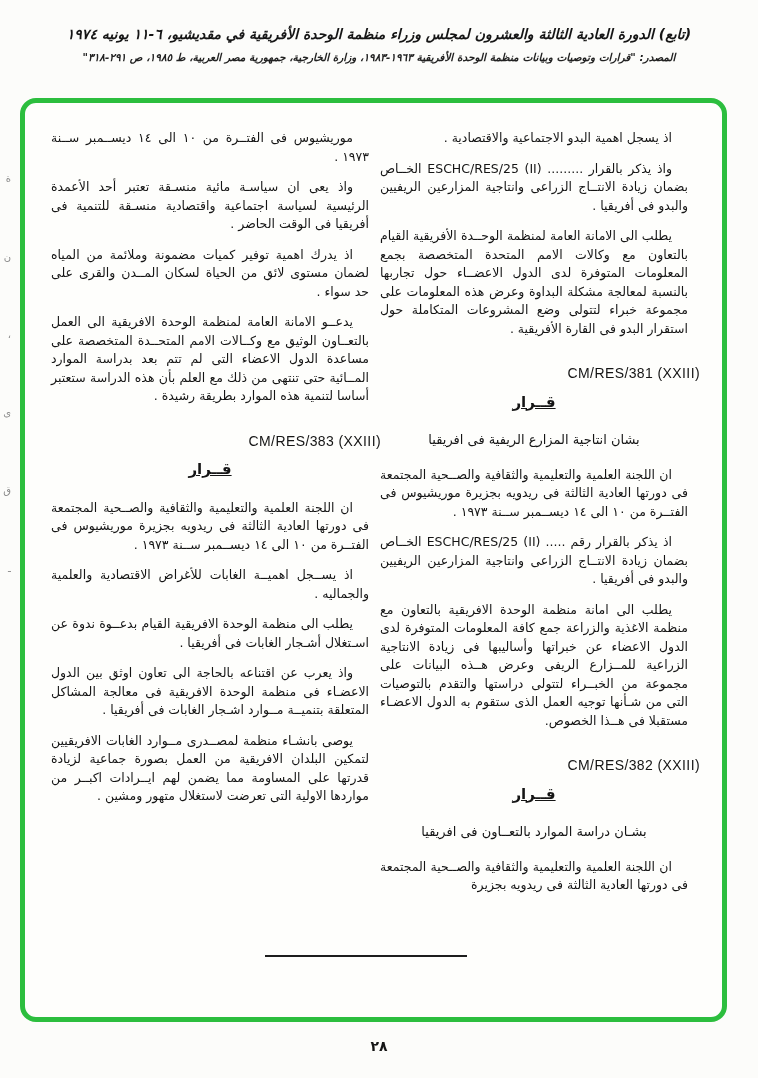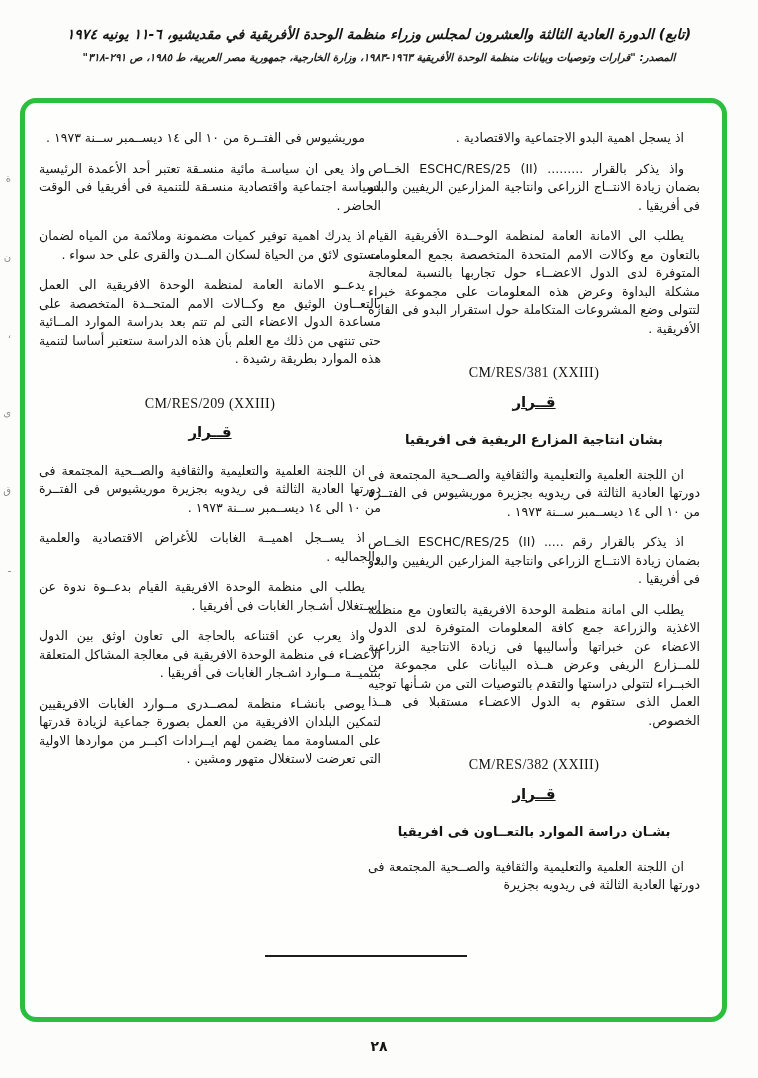--- a/index.html
+++ b/index.html
@@ -29,33 +29,33 @@
     background:#fefefc;
   }
   .col{
     position:absolute;top:26px;
     direction:rtl;text-align:justify;
     font-size:12.5px;line-height:18.5px;
     overflow:hidden;
   }
   .col-right{right:22px;width:332px;height:860px;}
   .col-left{left:14px;width:342px;height:860px;}
-  .block-paragraph{margin:0 0 12px;text-indent:16px;}
+  .block-paragraph{margin:0 12px 12px;text-indent:16px;}
   .block-code{
-    direction:ltr;text-align:center;text-indent:0;
-    font-family:Liberation Serif, serif;
+    direction:ltr;text-align:right;text-indent:0;
+    font-family:Liberation Sans, sans-serif;
     font-size:14px;letter-spacing:.4px;
     margin:26px 0 8px;
   }
   .block-heading{
     text-align:center;font-weight:bold;font-size:15px;
     text-indent:0;margin:10px 0 20px;text-decoration:underline;
   }
   .block-subheading{
-    text-align:center;font-weight:bold;font-size:13px;
+    text-align:center;font-weight:normal;font-size:13px;
     text-indent:0;margin:12px 0 16px;
   }
   .footnote-rule{
     position:absolute;left:240px;bottom:60px;
     width:202px;border-top:2px solid #1d1d1d;
   }
   .edge-artifacts{
     position:absolute;left:0px;top:140px;width:11px;height:520px;
     overflow:hidden;color:#8a8a8a;font-size:10px;line-height:78px;
     direction:rtl;word-break:break-all;
@@ -93,21 +93,21 @@
         <div class="block block-subheading">بشـان دراسة الموارد بالتعــاون فى افريقيا</div>
         <div class="block block-paragraph">ان اللجنة العلمية والتعليمية والثقافية والصــحية المجتمعة فى دورتها العادية الثالثة فى ريدويه بجزيرة</div>
       </div>
 
     <div class="col col-left">
 
     <div class="block block-paragraph">موريشيوس فى الفتــرة من ١٠ الى ١٤ ديســمبر ســنة ١٩٧٣ .</div>
         <div class="block block-paragraph">واذ يعى ان سياسـة مائية منسـقة تعتبر أحد الأعمدة الرئيسية لسياسة اجتماعية واقتصادية منسـقة للتنمية فى أفريقيا فى الوقت الحاضر .</div>
         <div class="block block-paragraph">اذ يدرك اهمية توفير كميات مضمونة وملائمة من المياه لضمان مستوى لائق من الحياة لسكان المــدن والقرى على حد سواء .</div>
         <div class="block block-paragraph">يدعــو الامانة العامة لمنظمة الوحدة الافريقية الى العمل بالتعــاون الوثيق مع وكــالات الامم المتحــدة المتخصصة على مساعدة الدول الاعضاء التى لم تتم بعد بدراسة الموارد المــائية حتى تنتهى من ذلك مع العلم بأن هذه الدراسة ستعتبر أساسا لتنمية هذه الموارد بطريقة رشيدة .</div>
-        <div class="block block-code" dir="ltr">CM/RES/209 (XXIII)</div>
+        <div class="block block-code" dir="ltr">CM/RES/383 (XXIII)</div>
         <div class="block block-heading">قــرار</div>
         <div class="block block-paragraph">ان اللجنة العلمية والتعليمية والثقافية والصــحية المجتمعة فى دورتها العادية الثالثة فى ريدويه بجزيرة موريشيوس فى الفتــرة من ١٠ الى ١٤ ديســمبر ســنة ١٩٧٣ .</div>
         <div class="block block-paragraph">اذ يســجل اهميــة الغابات للأغراض الاقتصادية والعلمية والجماليه .</div>
         <div class="block block-paragraph">يطلب الى منظمة الوحدة الافريقية القيام بدعــوة ندوة عن اسـتغلال أشـجار الغابات فى أفريقيا .</div>
         <div class="block block-paragraph">واذ يعرب عن اقتناعه بالحاجة الى تعاون اوثق بين الدول الاعضـاء فى منظمة الوحدة الافريقية فى معالجة المشاكل المتعلقة بتنميــة مــوارد اشـجار الغابات فى أفريقيا .</div>
         <div class="block block-paragraph">يوصى بانشـاء منظمة لمصــدرى مــوارد الغابات الافريقيين لتمكين البلدان الافريقية من العمل بصورة جماعية لزيادة قدرتها على المساومة مما يضمن لهم ايــرادات اكبــر من مواردها الاولية التى تعرضت لاستغلال متهور ومشين .</div>
       </div>
 
     <div class="footnote-rule"></div>
   </div>

